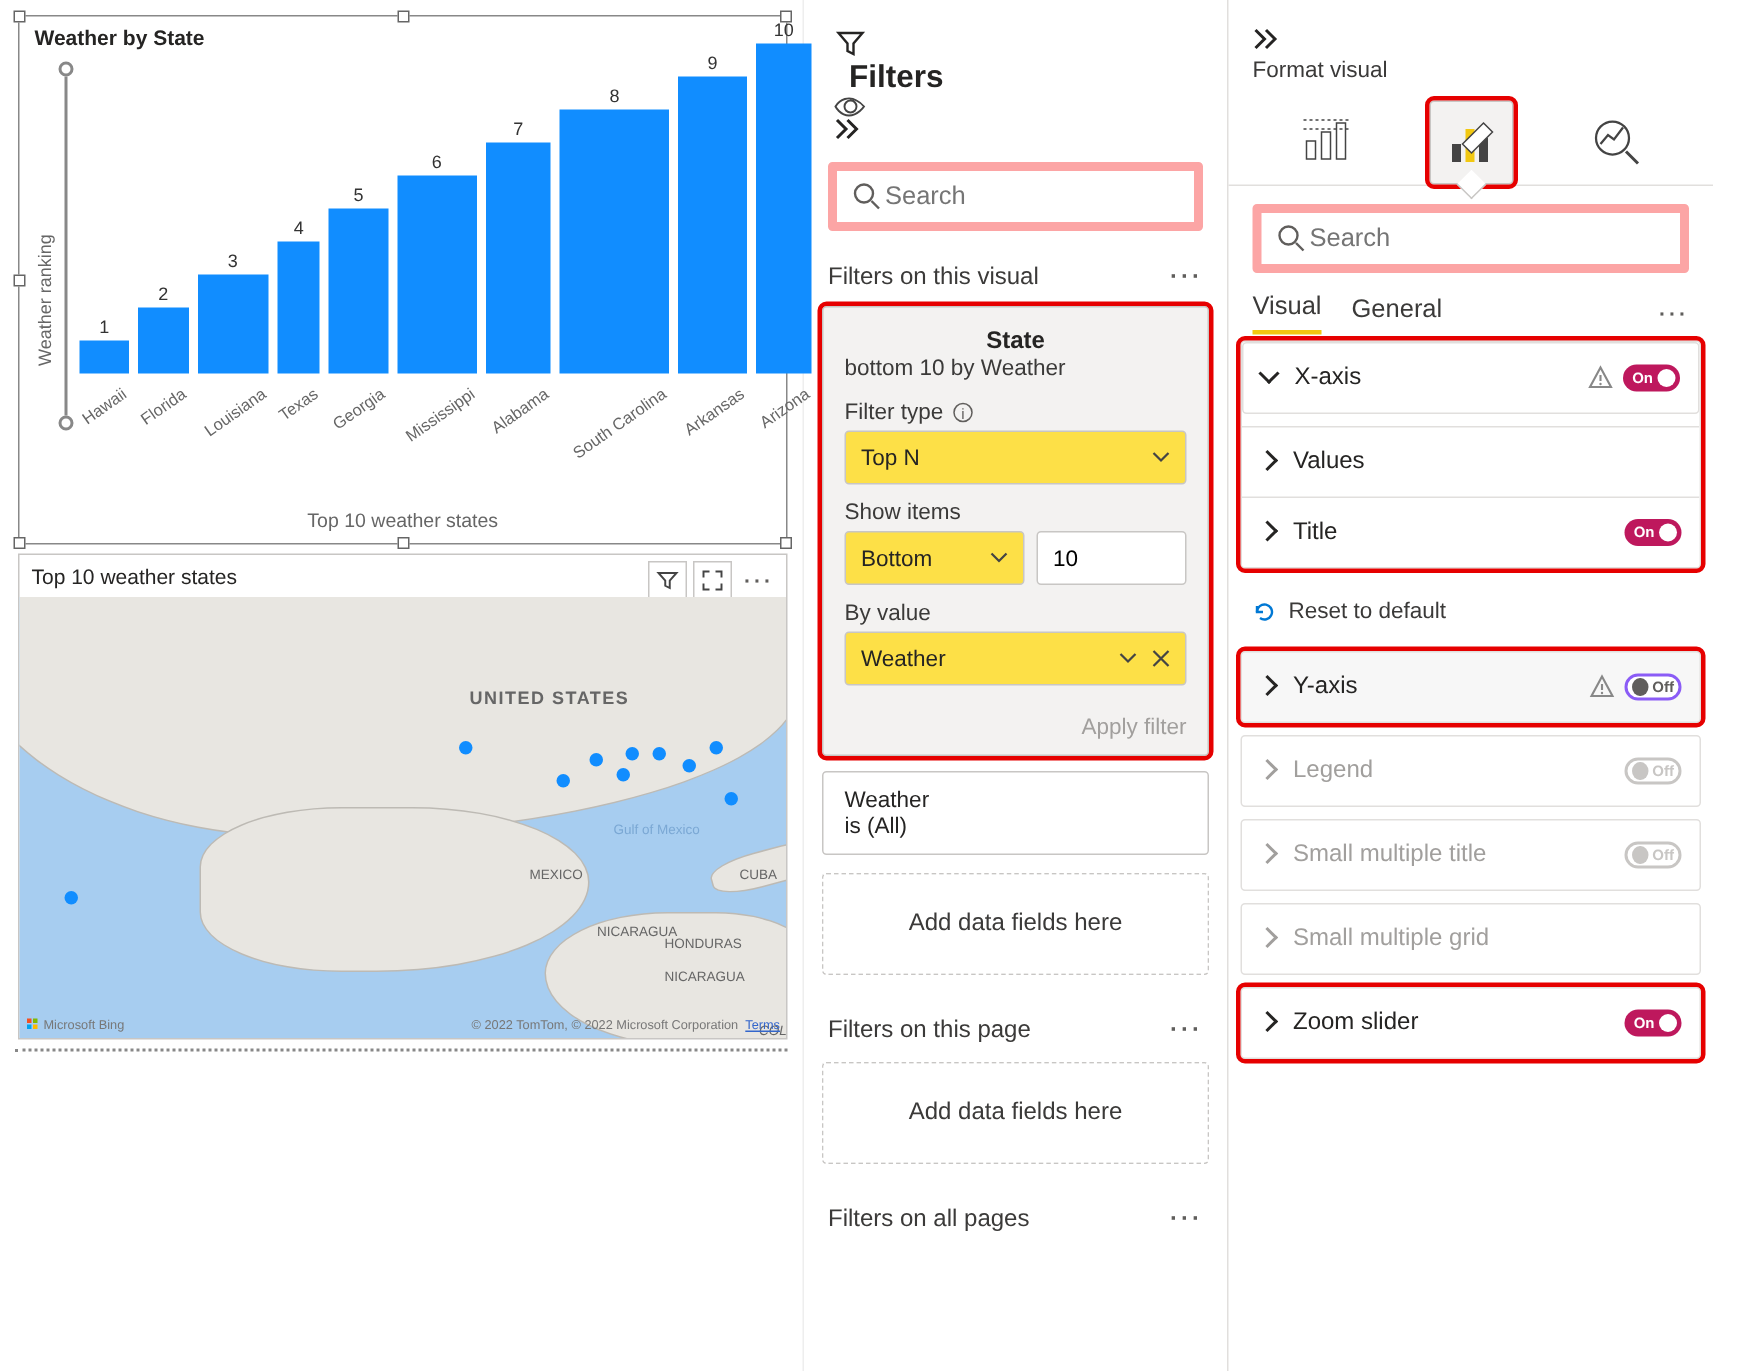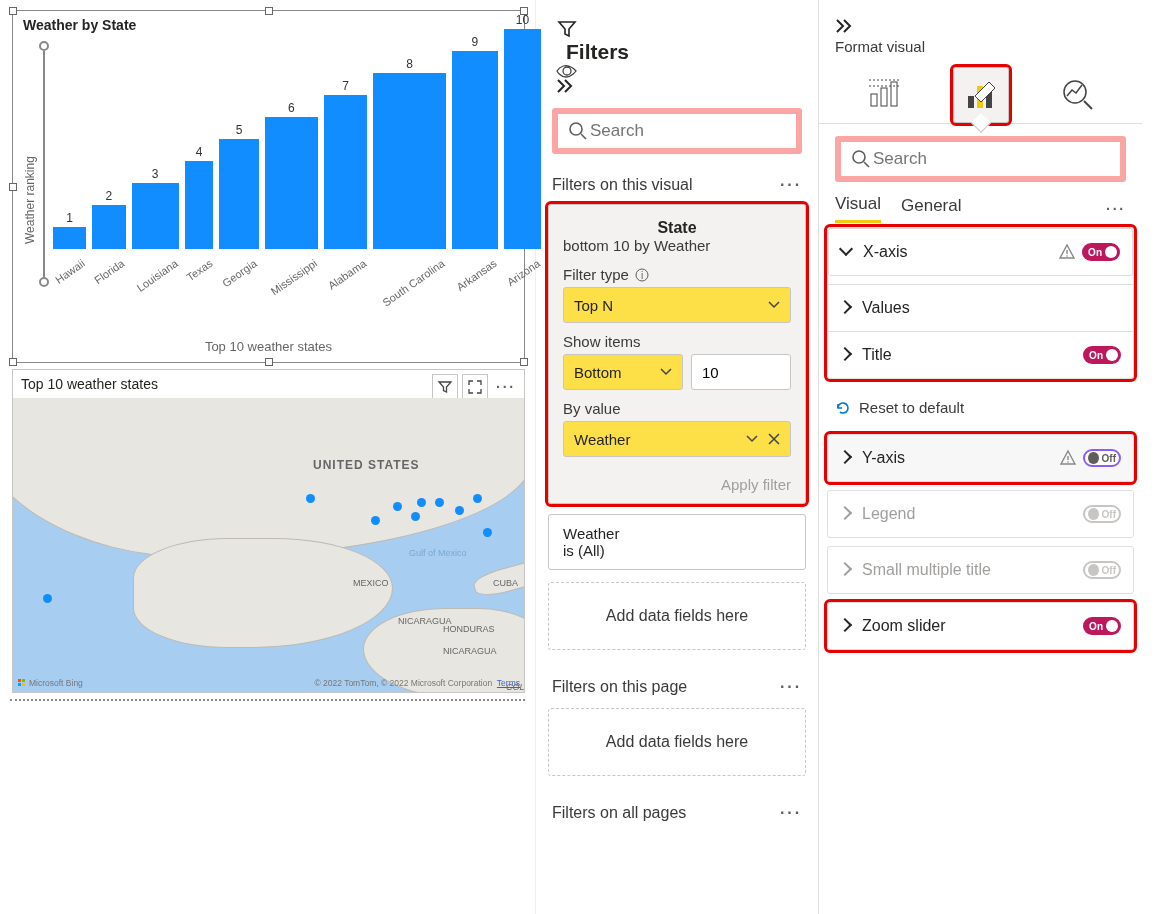--- a/index.html
+++ b/index.html
@@ -417,20 +417,24 @@
       </div>
       <div class="acc-item disabled">
         <span class="chevron"></span>
           <span>Small multiple title</span>
           <span class="spacer"></span>
         <span class="toggle off disabled">
             <span class="knob"></span>
             <span>Off</span>
           </span>
       </div>
+      <div class="acc-item disabled">
+        <span class="chevron"></span>
+          <span>Small multiple grid</span>
+      </div>
       <div class="acc-item red-box">
         <span class="chevron"></span>
           <span>Zoom slider</span>
           <span class="spacer"></span>
         <span class="toggle">
             <span>On</span>
             <span class="knob"></span>
           </span>
       </div>
     </div>

